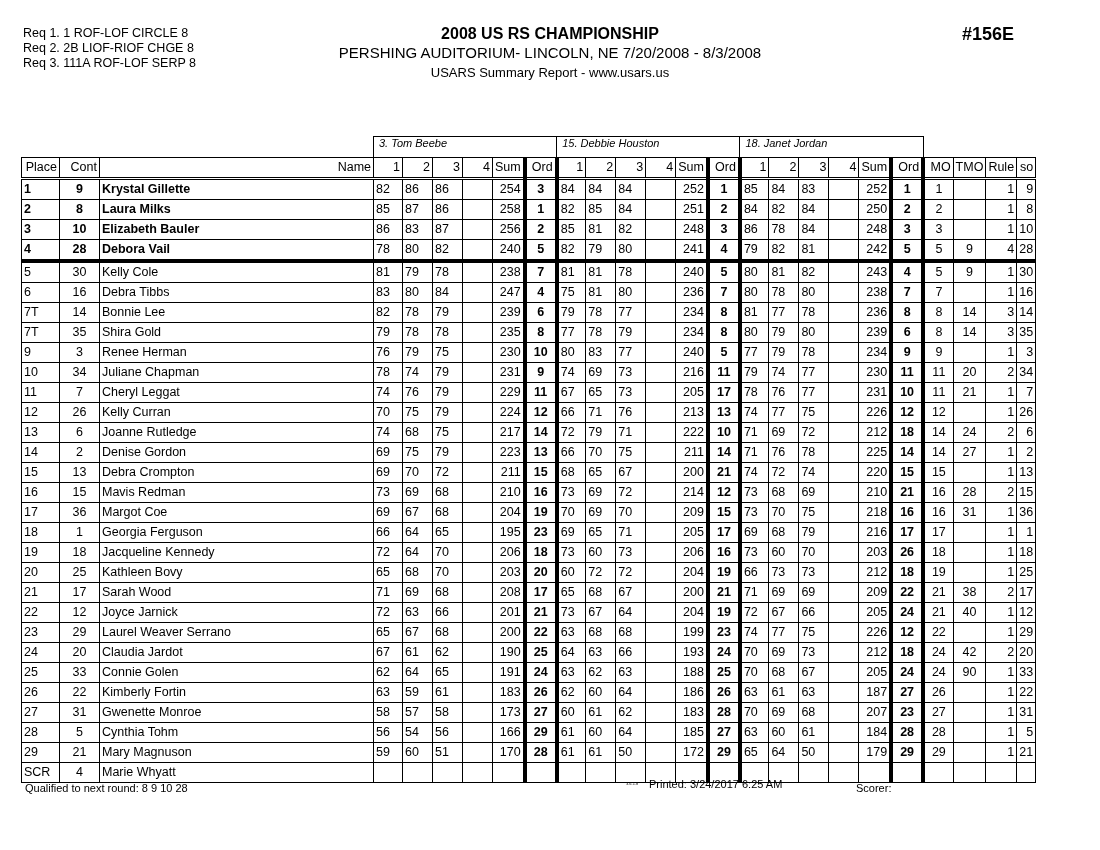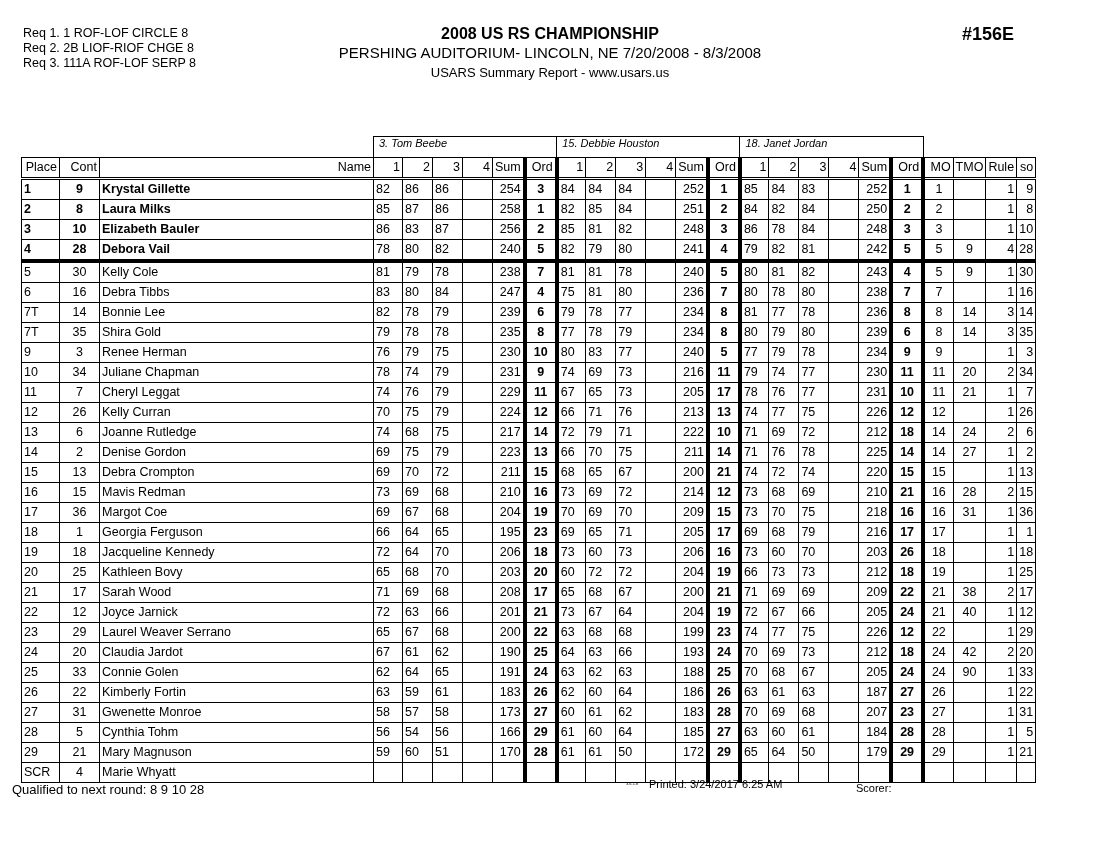--- a/index.html
+++ b/index.html
@@ -22,21 +22,21 @@
   table.grid tr.judge-row td.jrt { border-bottom:none;font-style:italic; }
   table.grid tr.hdr td { border-bottom:3px double #000; text-align:right; }
   table.grid tr.hdr td.left { text-align:right; }
   .c { text-align:center; }
   .r { text-align:right; }
   td.ord { font-weight:bold; text-align:center; border-left:4px solid #000 !important; }
   td.after { border-left:4px solid #000 !important; }
   tr.top4 td { font-weight:bold; }
   tr.top4 td.score, tr.top4 td.sum, tr.top4 td.tail { font-weight:normal; }
   tr.cut td { border-bottom:4px solid #000; }
-  .footer-left { position:absolute; left:12px; top:782px; font-size:13px; }
+  .footer-left { position:absolute; left:25px; top:782px; font-size:11px; }
   .footer-ver { position:absolute; left:626px; top:781px; font-size:4px; }
   .footer-printed { position:absolute; left:649px; top:778px; font-size:11px; }
   .footer-scorer { position:absolute; left:856px; top:782px; font-size:11px; }
 </style>
 </head>
 <body>
 
 <div class="reqs">
   <div>Req  1.  1 ROF-LOF CIRCLE 8</div>
   <div>Req  2.  2B LIOF-RIOF CHGE 8</div>

